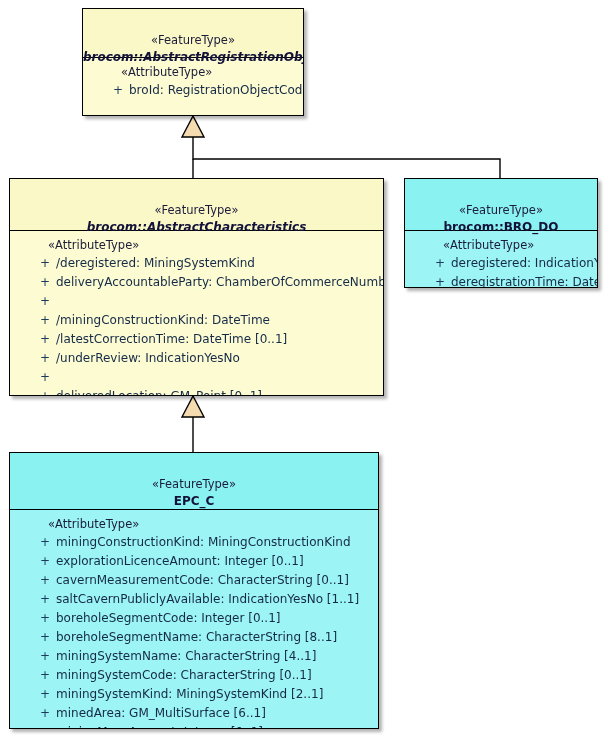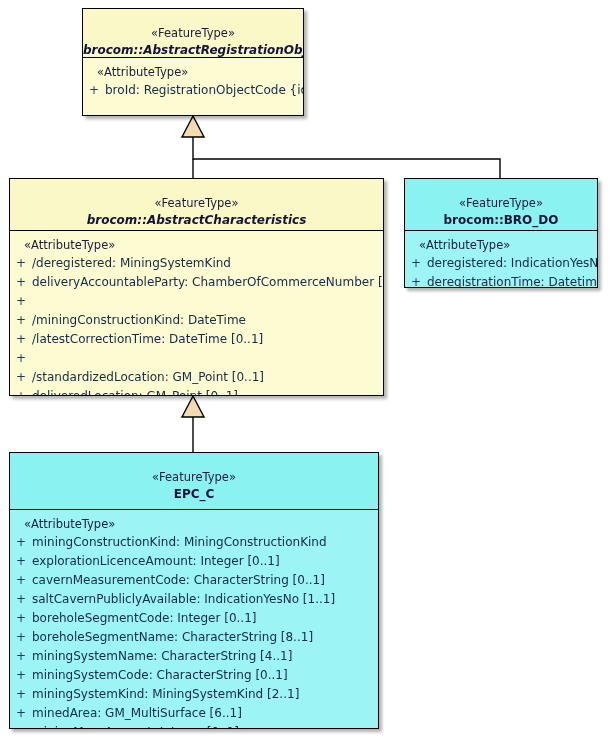--- a/index.html
+++ b/index.html
@@ -43,41 +43,42 @@
   .uml-class.cyan {
     background: #9cf4f4;
   }
   .uml-class.cyan .header {
     background: #8bf2f2;
   }
   .header {
     box-sizing: border-box;
     border-bottom: 1.6px solid #000000;
     text-align: center;
-    padding-top: 16px;
+    padding-top: 23px;
   }
   .stereotype {
     font-size: 11.5px;
     color: #1b1b3a;
     line-height: 16px;
     white-space: nowrap;
   }
   .class-name {
     font-size: 12px;
     font-weight: bold;
     color: #13133a;
     line-height: 18px;
     white-space: nowrap;
   }
   .class-name.abstract {
     font-style: italic;
   }
   .compartment {
     box-sizing: border-box;
     padding: 5px 0 6px 0;
+    margin-left: 24px;
   }
   .attr-stereotype {
     font-size: 11.5px;
     color: #1b1b3a;
     line-height: 18px;
     padding-left: 14px;
     white-space: nowrap;
   }
   .attr-row {
     display: flex;
@@ -172,24 +173,24 @@
       <div class="attr-row">
         <span class="attr-vis">+</span>
         <span class="attr-text">/miningConstructionKind: DateTime</span>
       </div>
       <div class="attr-row">
         <span class="attr-vis">+</span>
         <span class="attr-text">/latestCorrectionTime: DateTime [0..1]</span>
       </div>
       <div class="attr-row">
         <span class="attr-vis">+</span>
-      </div>
-      <div class="attr-row">
-        <span class="attr-vis">+</span>
-        <span class="attr-text">/standardizedLocation: GM_Point [0..1]</span>
+        <span class="attr-text">/underReview: IndicationYesNo</span>
+      </div>
+      <div class="attr-row">
+        <span class="attr-vis">+</span>
       </div>
       <div class="attr-row">
         <span class="attr-vis">+</span>
         <span class="attr-text">deliveredLocation: GM_Point [0..1]</span>
       </div>
     </div>
   </div>
 
   <div class="uml-class cyan" id="class-bro-do">
     <div class="header">

